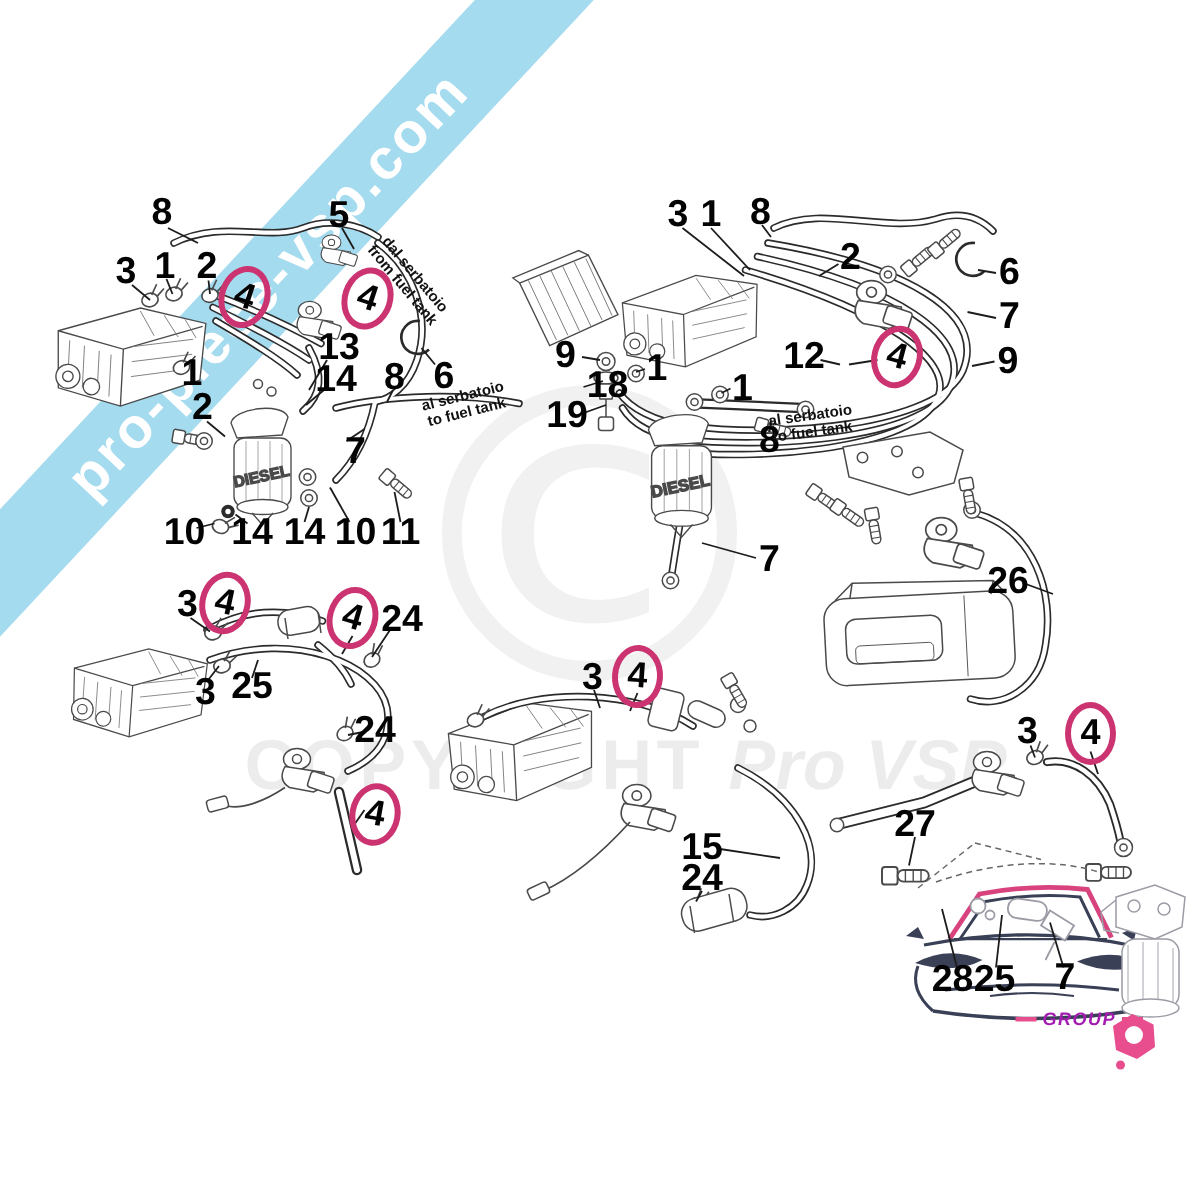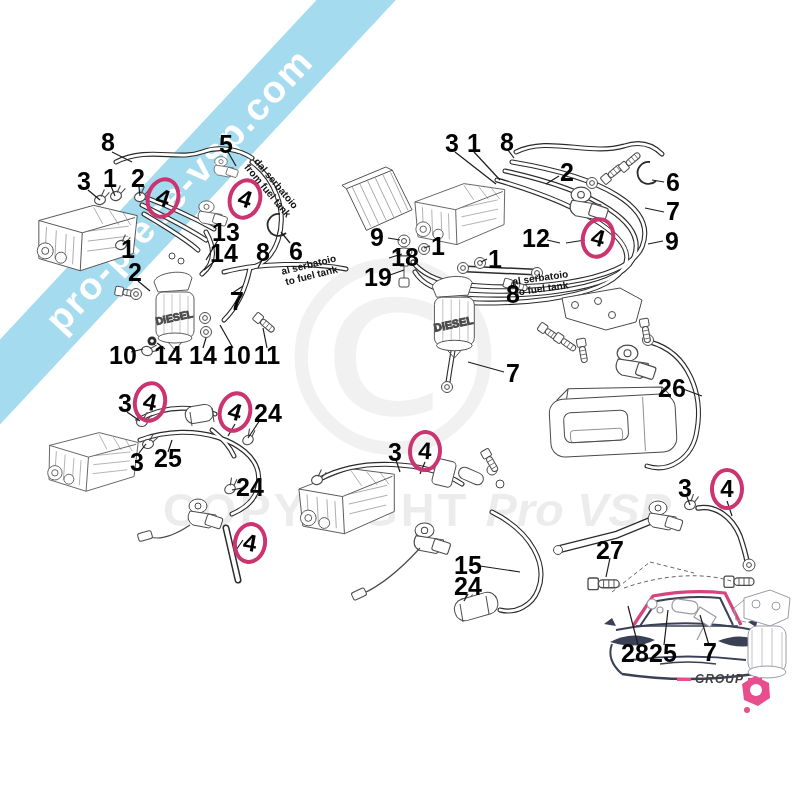--- a/index.html
+++ b/index.html
@@ -28,21 +28,21 @@
   .callout{position:absolute;transform:translate(-50%,-50%);font-weight:900;font-size:25px;
       color:#030303;white-space:nowrap;line-height:1;}
   .callout.circled{border:4px solid #cb3470;border-radius:50%;width:26px;height:34px;
       display:flex;align-items:center;justify-content:center;font-size:24px;}
   .annot{position:absolute;font-size:10px;font-weight:700;color:#111;text-align:center;
       line-height:1.1;white-space:nowrap;}
 
   
   .logo{position:absolute;left:615px;top:668px;width:170px;height:110px;z-index:6;}
   .logo .groupline{position:absolute;left:62px;top:4px;display:flex;align-items:center;gap:4px;
-      color:#404040;font-size:12px;font-weight:900;font-style:italic;letter-spacing:1px;}
+      color:#a21caf;font-size:12px;font-weight:900;font-style:italic;letter-spacing:1px;}
   .logo .groupline .dash{width:14px;height:3px;background:#e84e8e;}
   .logo .pro{position:absolute;left:6px;top:2px;font-size:55px;font-weight:900;font-style:italic;
       color:#3a4056;letter-spacing:-2px;}
   .logo .vsp{position:absolute;left:2px;top:46px;font-size:55px;font-weight:900;font-style:italic;
       color:#56c7e9;letter-spacing:0px;}
   .logo svg{position:absolute;left:118px;top:6px;}
 </style>
 </head>
 <body>
 

